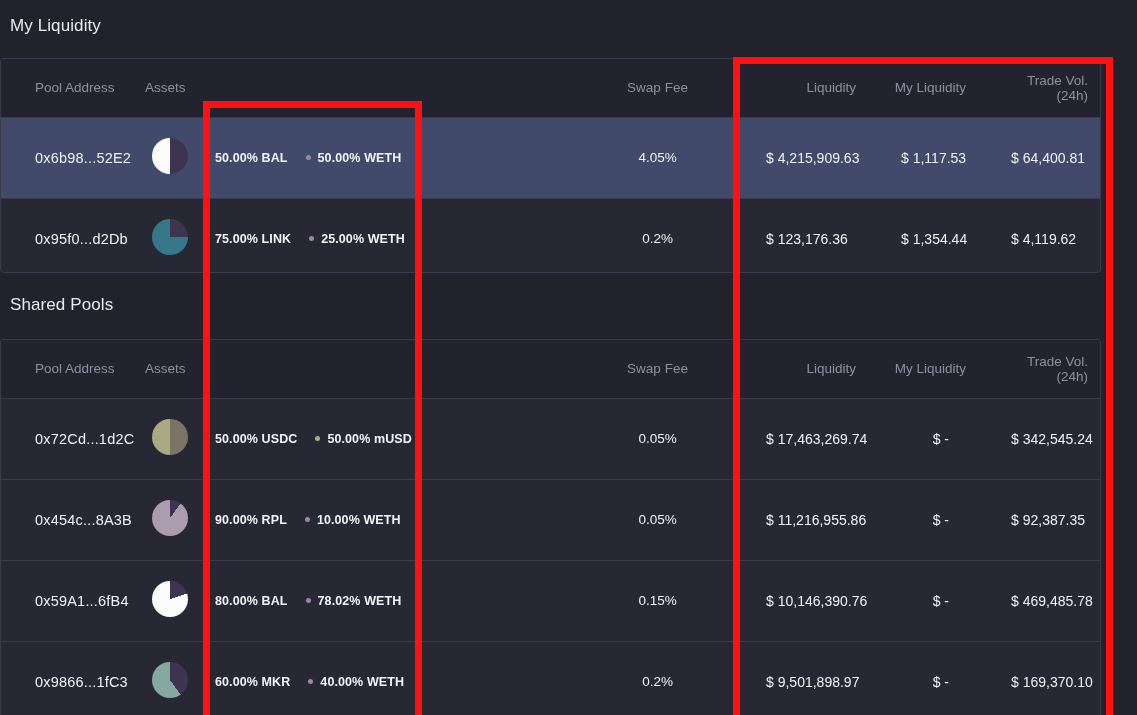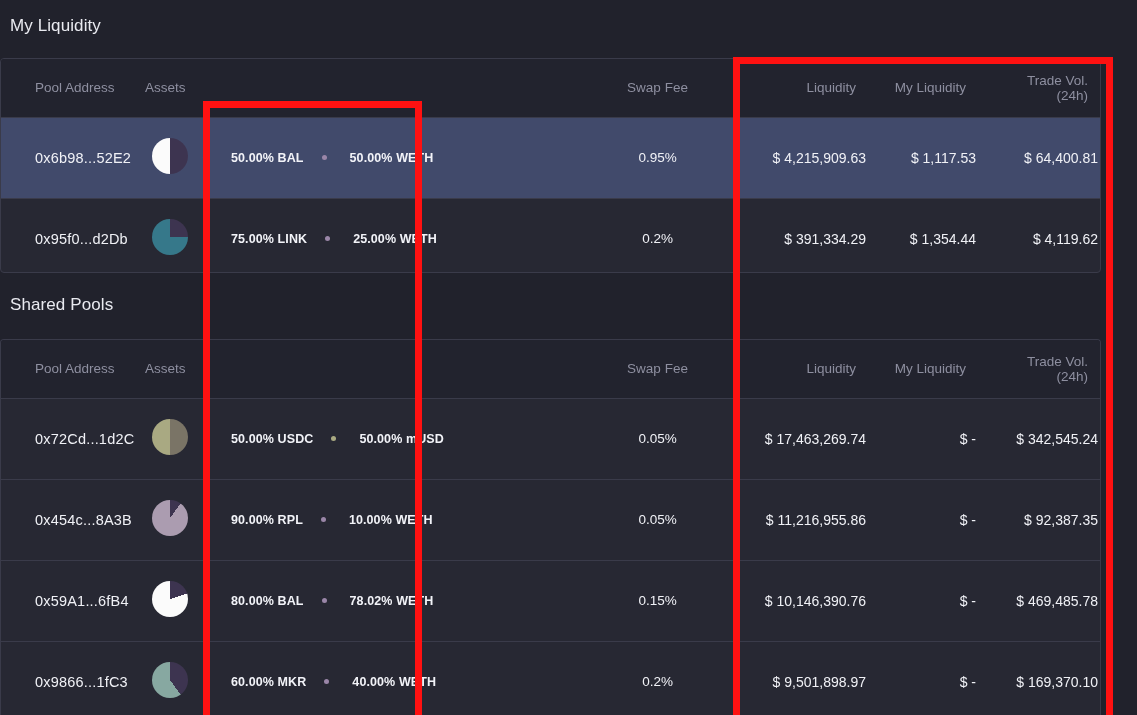--- a/index.html
+++ b/index.html
@@ -48,21 +48,21 @@
   th.c-assets { text-align: left;  padding-left: 4px;  }
   th.c-blank  { }
   th.c-fee, td.c-fee { text-align: center; }
 
   tbody tr { height: 81px; border-bottom: 1px solid #3a3b4a; }
   tbody tr:last-child { border-bottom: none; }
   tbody tr.highlight { background: #414a6b; }
   tbody td {
     font-size: 14px;
     color: #f0f1f6;
-    padding: 0 4px;
+    padding: 0 31px;
     vertical-align: middle;
     text-align: right;
     white-space: nowrap;
   }
   td.c-addr { text-align: left; padding-left: 34px; font-size: 14.5px; letter-spacing: .2px; }
   td.c-pie  { padding: 0; text-align: center; }
   td.c-assets { text-align: left; padding-left: 4px; }
   td.c-fee  { text-align: center; font-size: 13.5px; }
 
   .col-addr   { width: 140px; }
@@ -70,21 +70,21 @@
   .col-assets { width: 226px; }
   .col-gap    { width: 155px; }
   .col-fee    { width: 155px; }
   .col-liq    { width: 135px; }
   .col-myliq  { width: 110px; }
   .col-vol    { width: 122px; }
 
   .pie { width: 36px; height: 36px; border-radius: 50%; display: inline-block; }
 
   .assets-wrap { display: flex; align-items: center; gap: 18px; }
-  .asset { display: flex; align-items: center; gap: 23px; white-space: nowrap; }
+  .asset { display: flex; align-items: center; gap: 7px; white-space: nowrap; }
   .asset .dot { width: 5px; height: 5px; border-radius: 50%; flex: none; }
   .asset .lbl { font-size: 12.5px; font-weight: bold; color: #f2f3f8; letter-spacing: .1px; }
 
   
   #shared-bar { position: absolute; left: 0; top: 283px; width: 1137px; height: 56px; }
   #shared-pools-title { position: absolute; left: 0; top: 295px; }
   #create-pool-button {
     position: absolute;
     right: 28px;
     top: 286px;
@@ -151,21 +151,21 @@
                   <span class="dot" style="background: rgb(244, 244, 248);"></span>
                   <span class="lbl">50.00% BAL</span>
                 </span>
                 <span class="asset">
                   <span class="dot" style="background: rgb(154, 134, 168);"></span>
                   <span class="lbl">50.00% WETH</span>
                 </span>
               </div>
             </td>
             <td></td>
-            <td class="c-fee">0.95%</td>
+            <td class="c-fee">4.05%</td>
             <td>$ 4,215,909.63</td>
             <td>$ 1,117.53</td>
             <td>$ 64,400.81</td>
           </tr>
           <tr>
             <td class="c-addr">0x95f0...d2Db</td>
             <td class="c-pie"><span class="pie" style="background: conic-gradient(from 0deg, #3d3450 0% 25%, #36788a 25% 100%);"></span></td>
             <td class="c-assets">
               <div class="assets-wrap">
                 <span class="asset">
@@ -173,21 +173,21 @@
                   <span class="lbl">75.00% LINK</span>
                 </span>
                 <span class="asset">
                   <span class="dot" style="background: rgb(154, 134, 168);"></span>
                   <span class="lbl">25.00% WETH</span>
                 </span>
               </div>
             </td>
             <td></td>
             <td class="c-fee">0.2%</td>
-            <td>$ 391,334.29</td>
+            <td>$ 123,176.36</td>
             <td>$ 1,354.44</td>
             <td>$ 4,119.62</td>
           </tr>
         </tbody>
     </table>
   </div>
 
   <div id="shared-bar"></div>
 
   <div id="shared-pools-title" class="section-title">Shared Pools</div>

